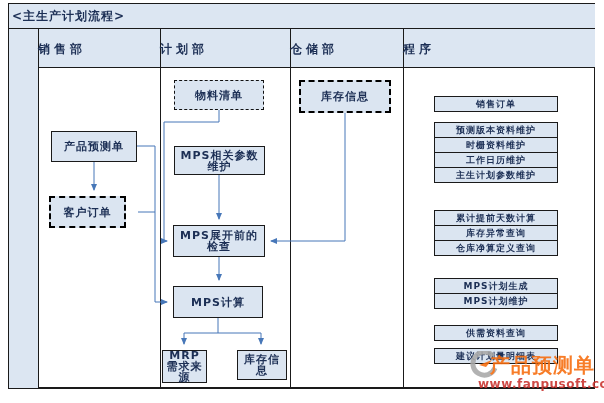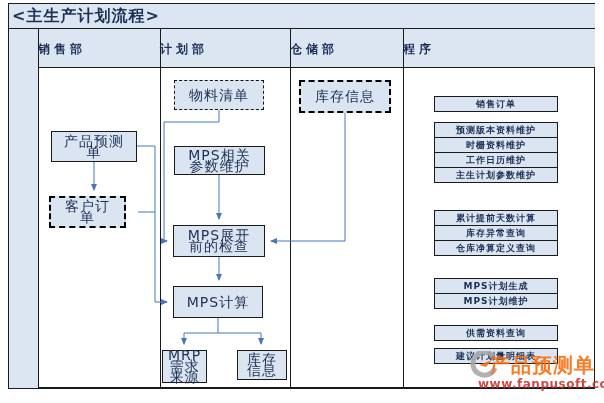--- a/index.html
+++ b/index.html
@@ -12,30 +12,30 @@
     --url_red:#c9302c;
     --logo_gray:#a8a8a8;
   }
   html,body{margin:0;padding:0;}
   body{font-family:"DejaVu Sans","Liberation Sans",sans-serif;}
   #stage{position:relative;width:604px;height:403px;background:#ffffff;overflow:hidden;}
 
   
   .outer{position:absolute;left:8px;top:3px;width:587px;height:386px;border:1px solid var(--border);border-bottom-width:2px;box-sizing:border-box;}
   .title-row{position:absolute;left:9px;top:4px;width:586px;height:25px;background:var(--header_fill);border-bottom:1px solid var(--border);box-sizing:border-box;
-    font-size:16px;font-weight:bold;color:var(--text);letter-spacing:1px;line-height:24px;padding-left:3px;}
+    font-size:12px;font-weight:bold;color:var(--text);letter-spacing:1px;line-height:24px;padding-left:3px;}
   .narrow-col{position:absolute;left:9px;top:29px;width:29px;height:359px;background:var(--header_fill);}
   .header-bg{position:absolute;left:38px;top:29px;width:557px;height:39px;background:var(--header_fill);border-bottom:1px solid var(--border);box-sizing:border-box;}
   .vline{position:absolute;top:29px;width:1px;height:359px;background:var(--border);}
   .hlabel{position:absolute;top:40px;height:18px;font-size:12px;color:var(--text);font-weight:bold;letter-spacing:4px;text-align:left;line-height:18px;}
 
   
   .node{position:absolute;background:var(--box_fill);border:1px solid var(--border);box-sizing:border-box;
     display:flex;align-items:center;justify-content:center;text-align:center;
-    font-size:14px;font-weight:normal;color:var(--text);letter-spacing:1px;line-height:11px;padding:7px;}
+    font-size:11px;font-weight:bold;color:var(--text);letter-spacing:1px;line-height:11px;padding:1px;}
   .dashed{border:1px dashed #111;}
   .bold-dashed{border:2px dashed #000;}
 
   
   .pgroup{position:absolute;left:434px;width:124px;}
   .prow{height:16px;background:var(--box_fill);border:1px solid var(--border);box-sizing:border-box;margin-top:-1px;
     font-size:9px;font-weight:bold;color:var(--text);letter-spacing:1px;text-align:center;line-height:14px;}
   .pgroup .prow:first-child{margin-top:0;}
 
   svg.connectors{position:absolute;left:0;top:0;pointer-events:none;}

